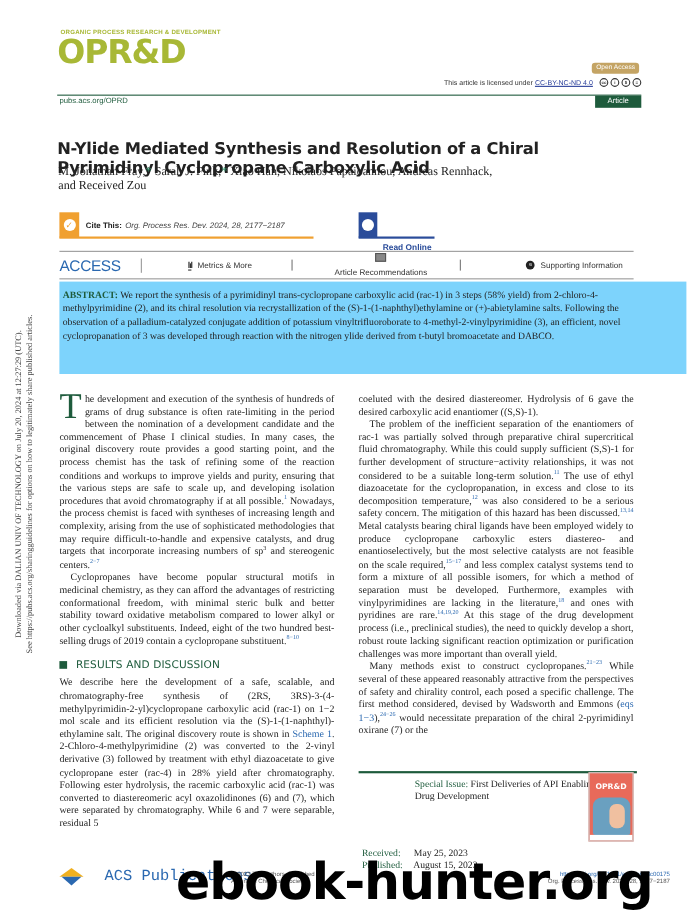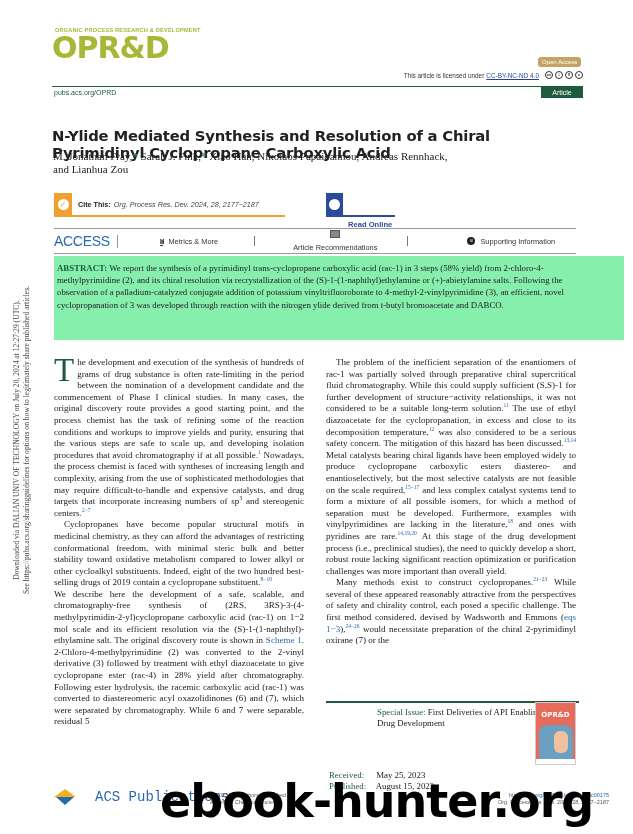--- a/index.html
+++ b/index.html
@@ -83,33 +83,33 @@
   .read-icon span {
     width: 11px; height: 11px; background: #fff; border-radius: 50%;
   }
   .read-label { font-family: "Liberation Sans", sans-serif; font-weight: bold; font-size: 7.6px; color: #2a4c9a; margin-left: 5px; margin-top: 39px; }
 
   .access-bar {
     position: absolute; left: 54px; top: 228px; width: 522px; height: 26px;
     border-top: 1px solid #999; border-bottom: 1px solid #999; display: flex; align-items: center;
     font-family: "Liberation Sans", sans-serif;
   }
-  .access-label { font-size: 14px; color: #2a68b0; letter-spacing: -0.3px; padding-right: 7px; border-right: 1px solid #999; line-height: 13px; }
+  .access-label { font-size: 14px; color: #2a68b0; letter-spacing: -0.3px; padding-right: 18px; border-right: 1px solid #999; line-height: 13px; }
   .access-item { display: flex; align-items: center; font-size: 7.4px; color: #333; gap: 5px; }
   .access-item.metrics { margin-left: 42px; align-items: flex-end; }
   .access-item.recs { margin-left: 54px; }
   .access-item.si { margin-left: 59px; }
   .access-sep { width: 1px; height: 10px; background: #777; }
   .sep1 { margin-left: 36px; }
   .bar-icon { font-size: 8px; font-weight: bold; color: #333; letter-spacing: -1px; border-bottom: 1px solid #333; line-height: 7px; }
   .recs-icon { width: 10px; height: 8px; background: #888; border: 1px solid #555; }
   .si-icon { width: 8px; height: 8px; border-radius: 50%; background: #222; color: #fff; font-size: 3.5px; line-height: 8px; text-align: center; }
 
   .abstract-box {
-    position: absolute; left: 54px; top: 256px; width: 570px; height: 84px; background: #86efac;
+    position: absolute; left: 54px; top: 256px; width: 570px; height: 84px; background: #7dd3fc;
     padding: 6px 42px 0 3px; font-size: 8.8px; line-height: 12.2px; color: #222;
   }
   .abstract-box .lbl { color: #1e5b3c; font-weight: bold; }
   .abstract-box .kw { margin-top: 3px; }
   .abstract-box .kw-text { font-style: italic; }
 
   .col {
     position: absolute; font-size: 9.05px; line-height: 11.6px; color: #222; text-align: justify;
   }
   .col-left { left: 54px; top: 357px; width: 250px; }
@@ -192,21 +192,21 @@
 
 <div class="header-rule"></div>
 <div class="site-url">pubs.acs.org/OPRD</div>
 <div class="article-tag">Article</div>
 
 <h1 class="title">N-Ylide Mediated Synthesis and Resolution of a Chiral Pyrimidinyl Cyclopropane Carboxylic Acid</h1>
 <div class="authors">
   <span>M. Jonathan Fray,</span><span class="ast">*</span>
   <span>Sarah J. Fink,</span><span class="ast">*</span>
   <span>Xiao Han, Nikolaos Papaioannou, Andreas Rennhack,</span><br>
-  <span>and Lianhua Zou</span>
+  <span>and Received Zou</span>
 </div>
 
 <div class="cite-box">
   <div class="cite-icon">
       <span>✓</span>
     </div>
   <span class="cite-label">Cite This:</span>
   <span class="cite-ref">Org. Process Res. Dev. 2024, 28, 2177−2187</span>
 </div>
 <div class="read-online">
@@ -237,24 +237,29 @@
 <div class="abstract-box">
   <div>
     <span class="lbl">ABSTRACT:</span>
     <span>We report the synthesis of a pyrimidinyl trans-cyclopropane carboxylic acid (rac-1) in 3 steps (58% yield) from 2-chloro-4-methylpyrimidine (2), and its chiral resolution via recrystallization of the (S)-1-(1-naphthyl)ethylamine or (+)-abietylamine salts. Following the observation of a palladium-catalyzed conjugate addition of potassium vinyltrifluoroborate to 4-methyl-2-vinylpyrimidine (3), an efficient, novel cyclopropanation of 3 was developed through reaction with the nitrogen ylide derived from t-butyl bromoacetate and DABCO.</span>
   </div>
 </div>
 
 <div class="col col-left">
   <p><span class="dropcap">T</span><span>he development and execution of the synthesis of hundreds of grams of drug substance is often rate-limiting in the period between the nomination of a development candidate and the commencement of Phase I clinical studies. In many cases, the original discovery route provides a good starting point, and the process chemist has the task of refining some of the reaction conditions and workups to improve yields and purity, ensuring that the various steps are safe to scale up, and developing isolation procedures that avoid chromatography if at all possible.</span><sup>1</sup><span> Nowadays, the process chemist is faced with syntheses of increasing length and complexity, arising from the use of sophisticated methodologies that may require difficult-to-handle and expensive catalysts, and drug targets that incorporate increasing numbers of sp</span><sup class="plain">3</sup><span> and stereogenic centers.</span><sup>2−7</sup></p>
   <p class="indent"><span>Cyclopropanes have become popular structural motifs in medicinal chemistry, as they can afford the advantages of restricting conformational freedom, with minimal steric bulk and better stability toward oxidative metabolism compared to lower alkyl or other cycloalkyl substituents. Indeed, eight of the two hundred best-selling drugs of 2019 contain a cyclopropane substituent.</span><sup>8−10</sup></p>
+  <div class="section-head">
+    <span class="sq"></span>
+    <span>RESULTS AND DISCUSSION</span>
+  </div>
   <p><span>We describe here the development of a safe, scalable, and chromatography-free synthesis of (2RS, 3RS)-3-(4-methylpyrimidin-2-yl)cyclopropane carboxylic acid (rac-1) on 1−2 mol scale and its efficient resolution via the (S)-1-(1-naphthyl)-ethylamine salt. The original discovery route is shown in </span><span class="link">Scheme 1</span><span>. 2-Chloro-4-methylpyrimidine (2) was converted to the 2-vinyl derivative (3) followed by treatment with ethyl diazoacetate to give cyclopropane ester (rac-4) in 28% yield after chromatography. Following ester hydrolysis, the racemic carboxylic acid (rac-1) was converted to diastereomeric acyl oxazolidinones (6) and (7), which were separated by chromatography. While 6 and 7 were separable, residual 5</span></p>
 </div>
 
 <div class="col col-right">
+  <p>coeluted with the desired diastereomer. Hydrolysis of 6 gave the desired carboxylic acid enantiomer ((S,S)-1).</p>
   <p class="indent"><span>The problem of the inefficient separation of the enantiomers of rac-1 was partially solved through preparative chiral supercritical fluid chromatography. While this could supply sufficient (S,S)-1 for further development of structure−activity relationships, it was not considered to be a suitable long-term solution.</span><sup>11</sup><span> The use of ethyl diazoacetate for the cyclopropanation, in excess and close to its decomposition temperature,</span><sup>12</sup><span> was also considered to be a serious safety concern. The mitigation of this hazard has been discussed.</span><sup>13,14</sup><span> Metal catalysts bearing chiral ligands have been employed widely to produce cyclopropane carboxylic esters diastereo- and enantioselectively, but the most selective catalysts are not feasible on the scale required,</span><sup>15−17</sup><span> and less complex catalyst systems tend to form a mixture of all possible isomers, for which a method of separation must be developed. Furthermore, examples with vinylpyrimidines are lacking in the literature,</span><sup>18</sup><span> and ones with pyridines are rare.</span><sup>14,19,20</sup><span> At this stage of the drug development process (i.e., preclinical studies), the need to quickly develop a short, robust route lacking significant reaction optimization or purification challenges was more important than overall yield.</span></p>
   <p class="indent"><span>Many methods exist to construct cyclopropanes.</span><sup>21−23</sup><span> While several of these appeared reasonably attractive from the perspectives of safety and chirality control, each posed a specific challenge. The first method considered, devised by Wadsworth and Emmons (</span><span class="link">eqs 1−3</span><span>),</span><sup>24−26</sup><span> would necessitate preparation of the chiral 2-pyrimidinyl oxirane (7) or the</span></p>
 </div>
 
 <div class="si-rule"></div>
 <div class="special">
   <span class="lbl">Special Issue:</span>
   <span>First Deliveries of API Enabling Early Drug Development</span>
 </div>
 <div class="dates">

